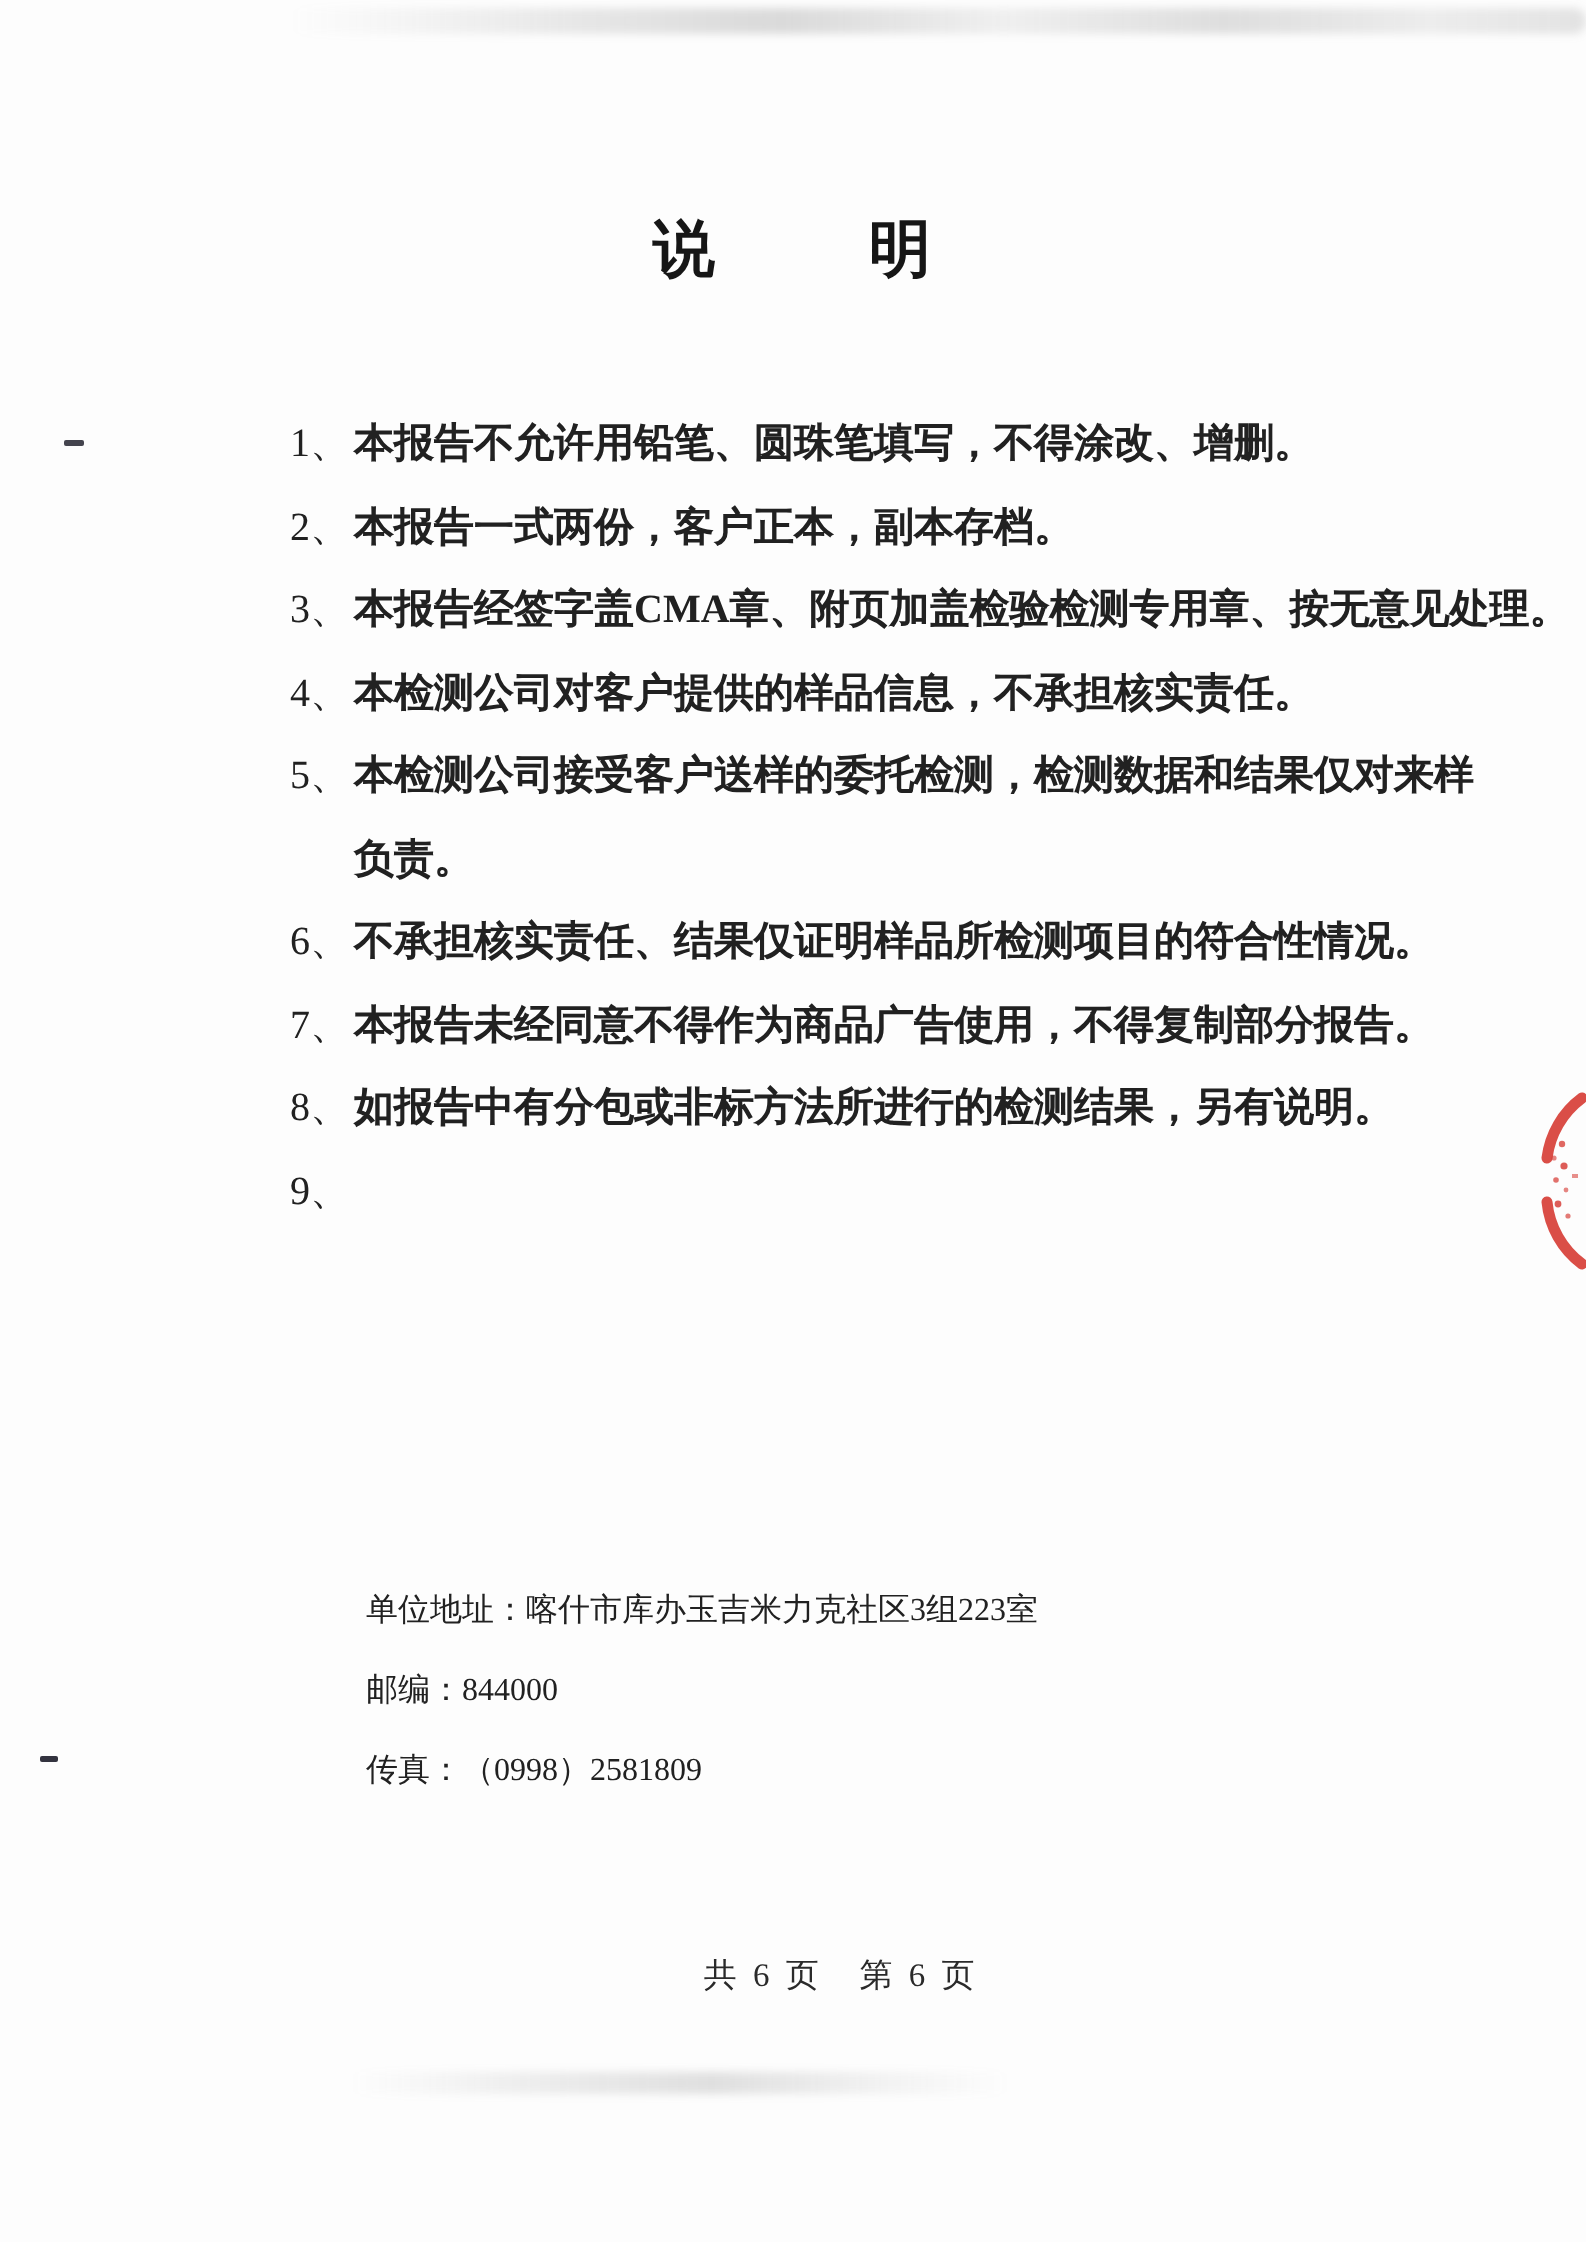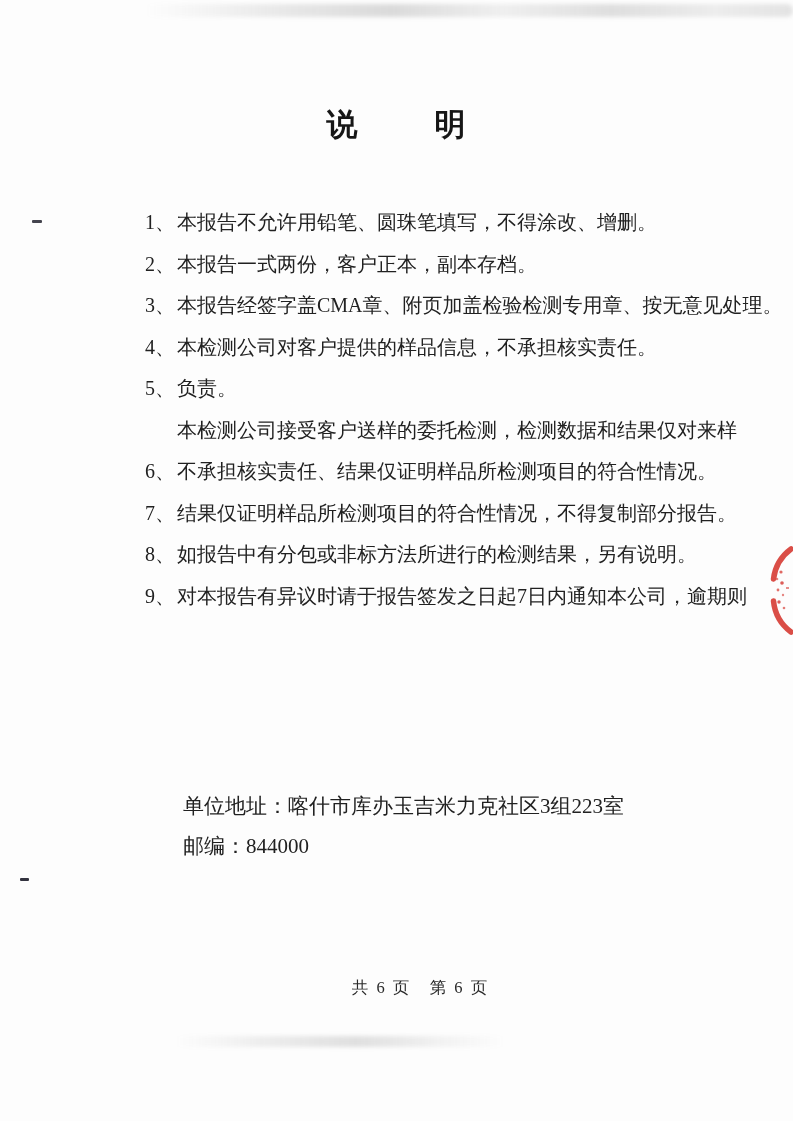--- a/index.html
+++ b/index.html
@@ -52,27 +52,27 @@
   }
 
   
   .notes {
     position: absolute; left: 145px; top: 202px; width: 620px;
     font-size: 20px; line-height: 41.5px;
   }
   .note-item { display: flex; align-items: flex-start; }
   .note-num { flex: 0 0 32px; white-space: nowrap; }
   .note-body { flex: 1; }
-  .note-line { white-space: nowrap; }
+  .note-line { white-space: nowrap; font-weight: bold; }
   .note-line:empty { display: none; }
 
   
   .contact {
     position: absolute; left: 183px; top: 786px;
-    font-size: 21px; line-height: 40px;
+    font-size: 16px; line-height: 40px;
   }
   .contact-line { white-space: pre; }
 
   
   .footer {
     position: absolute; top: 977px; left: 0; width: 100%;
     text-align: center; font-size: 16.5px; color: #2a2a2a; padding-left: 24px;
   }
   .footer span { white-space: pre; letter-spacing: 2px; }
 
@@ -118,53 +118,53 @@
     </div>
     <div class="note-item">
       <span class="note-num">4、</span>
       <span class="note-body">
         <span class="note-line">本检测公司对客户提供的样品信息，不承担核实责任。</span>
       </span>
     </div>
     <div class="note-item">
       <span class="note-num">5、</span>
       <span class="note-body">
+        <span class="note-line" style="display:block">本检测公司接受客户送样的委托检测，检测数据和结果仅对来样</span>
         <span class="note-line" style="display:block">负责。</span>
-        <span class="note-line" style="display:block">本检测公司接受客户送样的委托检测，检测数据和结果仅对来样</span>
       </span>
     </div>
     <div class="note-item">
       <span class="note-num">6、</span>
       <span class="note-body">
         <span class="note-line">不承担核实责任、结果仅证明样品所检测项目的符合性情况。</span>
       </span>
     </div>
     <div class="note-item">
       <span class="note-num">7、</span>
       <span class="note-body">
-        <span class="note-line">结果仅证明样品所检测项目的符合性情况，不得复制部分报告。</span>
+        <span class="note-line">本报告未经同意不得作为商品广告使用，不得复制部分报告。</span>
       </span>
     </div>
     <div class="note-item">
       <span class="note-num">8、</span>
       <span class="note-body">
         <span class="note-line">如报告中有分包或非标方法所进行的检测结果，另有说明。</span>
       </span>
     </div>
     <div class="note-item">
       <span class="note-num">9、</span>
       <span class="note-body">
-        <span class="note-line" style="display:block">对本报告有异议时请于报告签发之日起7日内通知本公司，逾期则</span>
       </span>
     </div>
   </div>
 
   <div class="contact">
     <div class="contact-line">单位地址：喀什市库办玉吉米力克社区3组223室</div>
     <div class="contact-line">邮编：844000</div>
+    <div class="contact-line">传真：（0998）2581809</div>
   </div>
 
   <div class="footer">
     <span>共 6 页   第 6 页</span>
   </div>
 
   <svg class="stamp" viewBox="0 0 27 90" xmlns="http://www.w3.org/2000/svg">
 
     <path d="M 25 3 A 44 44 0 0 0 7.5 33" fill="none" stroke="#d5352e" stroke-width="5.5" stroke-linecap="round" opacity="0.88"></path>
     <path d="M 7.5 55 A 44 44 0 0 0 25 86" fill="none" stroke="#d5352e" stroke-width="5.5" stroke-linecap="round" opacity="0.88"></path>

